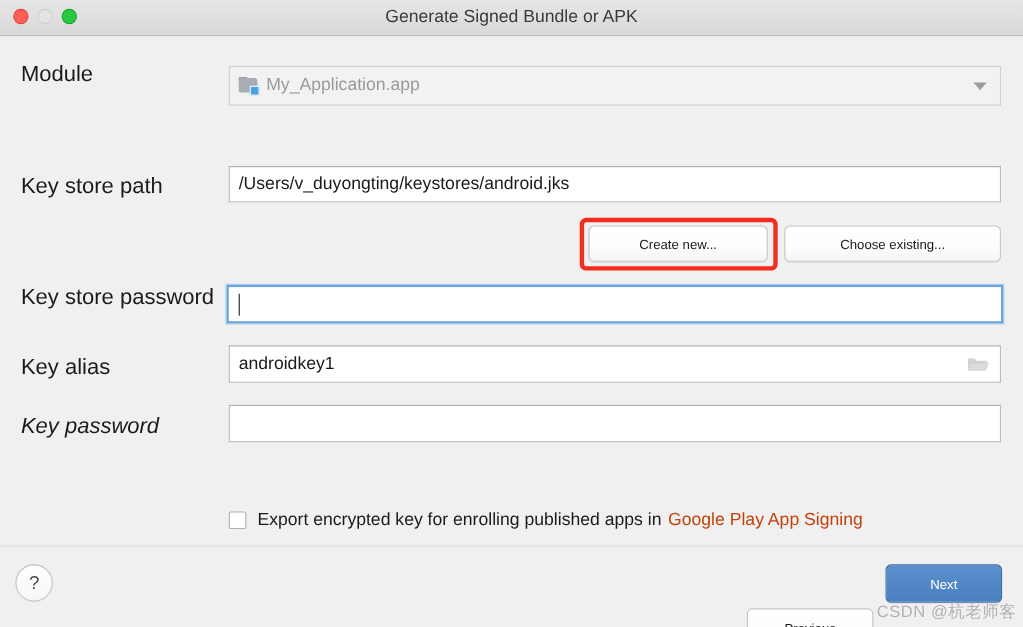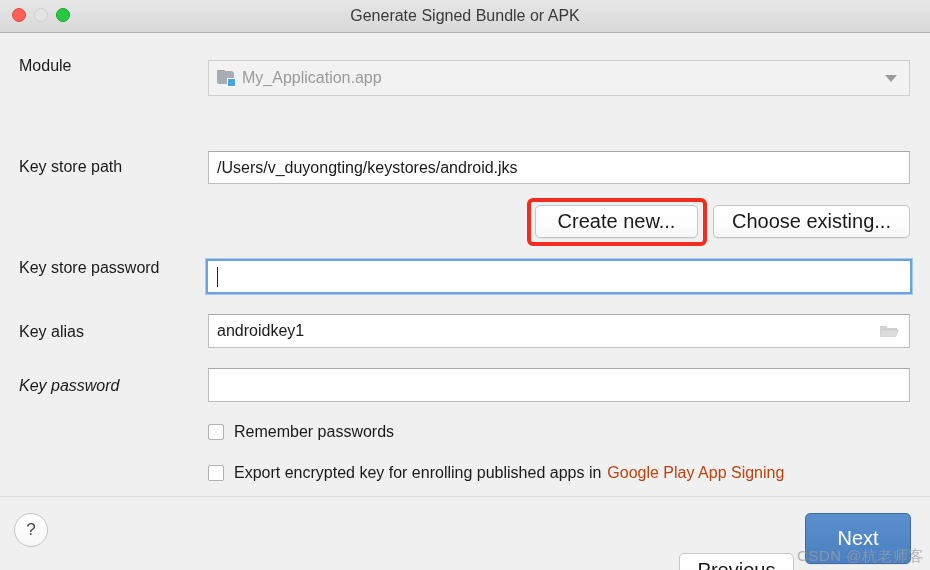--- a/index.html
+++ b/index.html
@@ -54,21 +54,21 @@
   
   .form {
     position: absolute;
     left: 0; top: 33px;
     width: 930px;
     height: 463px;
     background: #f0f0f0;
   }
   .label {
     position: absolute;
-    font-size: 16px;
+    font-size: 20px;
     color: #1a1a1a;
     white-space: nowrap;
   }
   .field {
     position: absolute;
     box-sizing: border-box;
     background: #ffffff;
     border: 1px solid #bdbdbd;
     border-top-color: #a8a8a8;
     font-size: 16px;
@@ -148,21 +148,21 @@
     width: 20px; height: 16px;
   }
 
   
   .btn {
     position: absolute;
     box-sizing: border-box;
     background: linear-gradient(to bottom, #ffffff 0%, #fdfdfd 55%, #f6f6f6 100%);
     border: 1px solid #c6c6c6;
     border-radius: 5px;
-    font-size: 20px;
+    font-size: 12px;
     color: #1a1a1a;
     font-family: "Liberation Sans", sans-serif;
     display: flex;
     align-items: center;
     justify-content: center;
     box-shadow: 0 1px 0 rgba(0,0,0,0.05);
     cursor: default;
   }
   .btn.primary {
     background: linear-gradient(to bottom, #5b90cd 0%, #4a7fc1 100%);
@@ -289,32 +289,28 @@
         <path d="M3.2 7 H19.5 L17 13.6 H1 Z" fill="#dcdcdc" stroke="#c9c9c9" stroke-width="0.6"></path>
       </svg>
     </span>
   </div>
 
   <div class="label" style="left:19px; top:344px;font-style:italic;">Key password</div>
   <div class="field" style="left:208px; top:335px; width:702px; height:34px;">
     <span></span>
   </div>
 
-  <div class="cbrow" style="left:208px; top:390px;">
-    <span class="cbox"></span>
-    <span>Remember passwords</span>
-  </div>
 
   <div class="cbrow" style="left:208px; top:431px;">
     <span class="cbox"></span>
     <span>Export encrypted key for enrolling published apps in</span>
     <span class="link">Google Play App Signing</span>
   </div>
 
 </div>
 
 <div class="footer">
   <div class="help-btn">?</div>
   <div class="btn" style="left:679px; top:16px; width:115px; height:35px;margin-top:40px;">Previous</div>
-  <div class="btn primary" style="left:805px; top:16px; width:106px; height:51px;">Next</div>
+  <div class="btn primary" style="left:805px; top:16px; width:106px; height:35px;">Next</div>
 </div>
 
 <div class="watermark">CSDN @杭老师客</div>
 
 </body></html>

